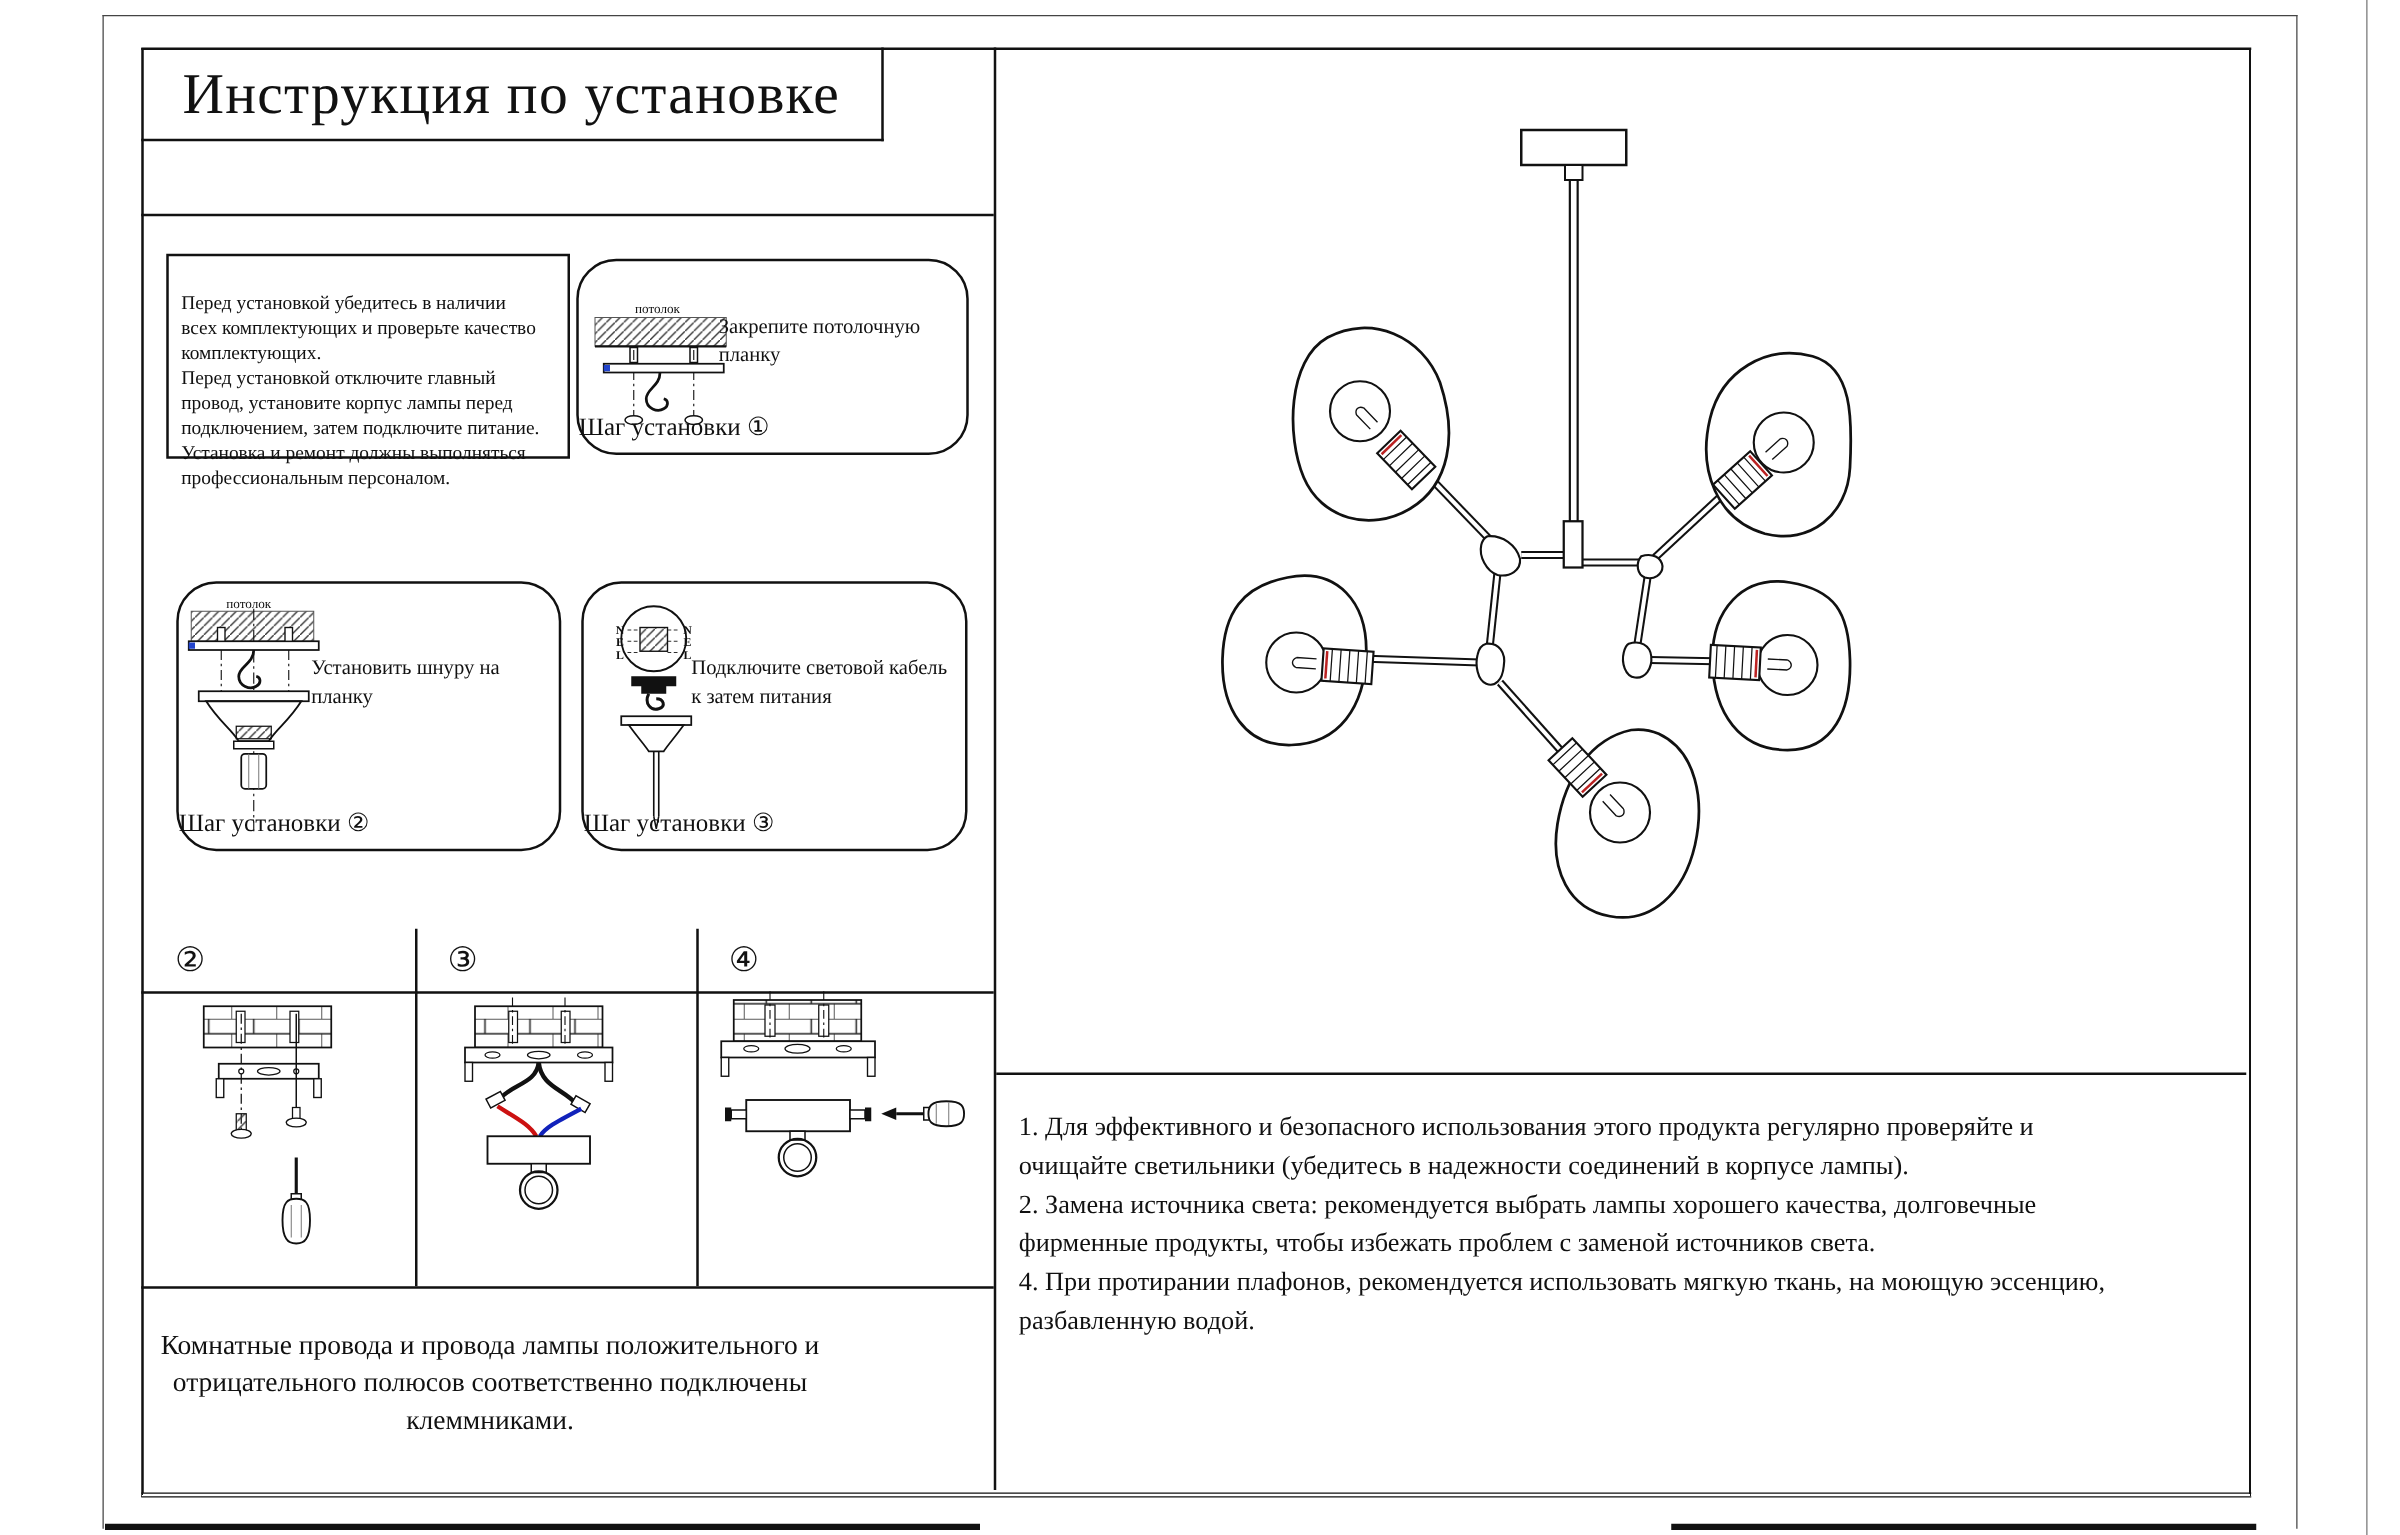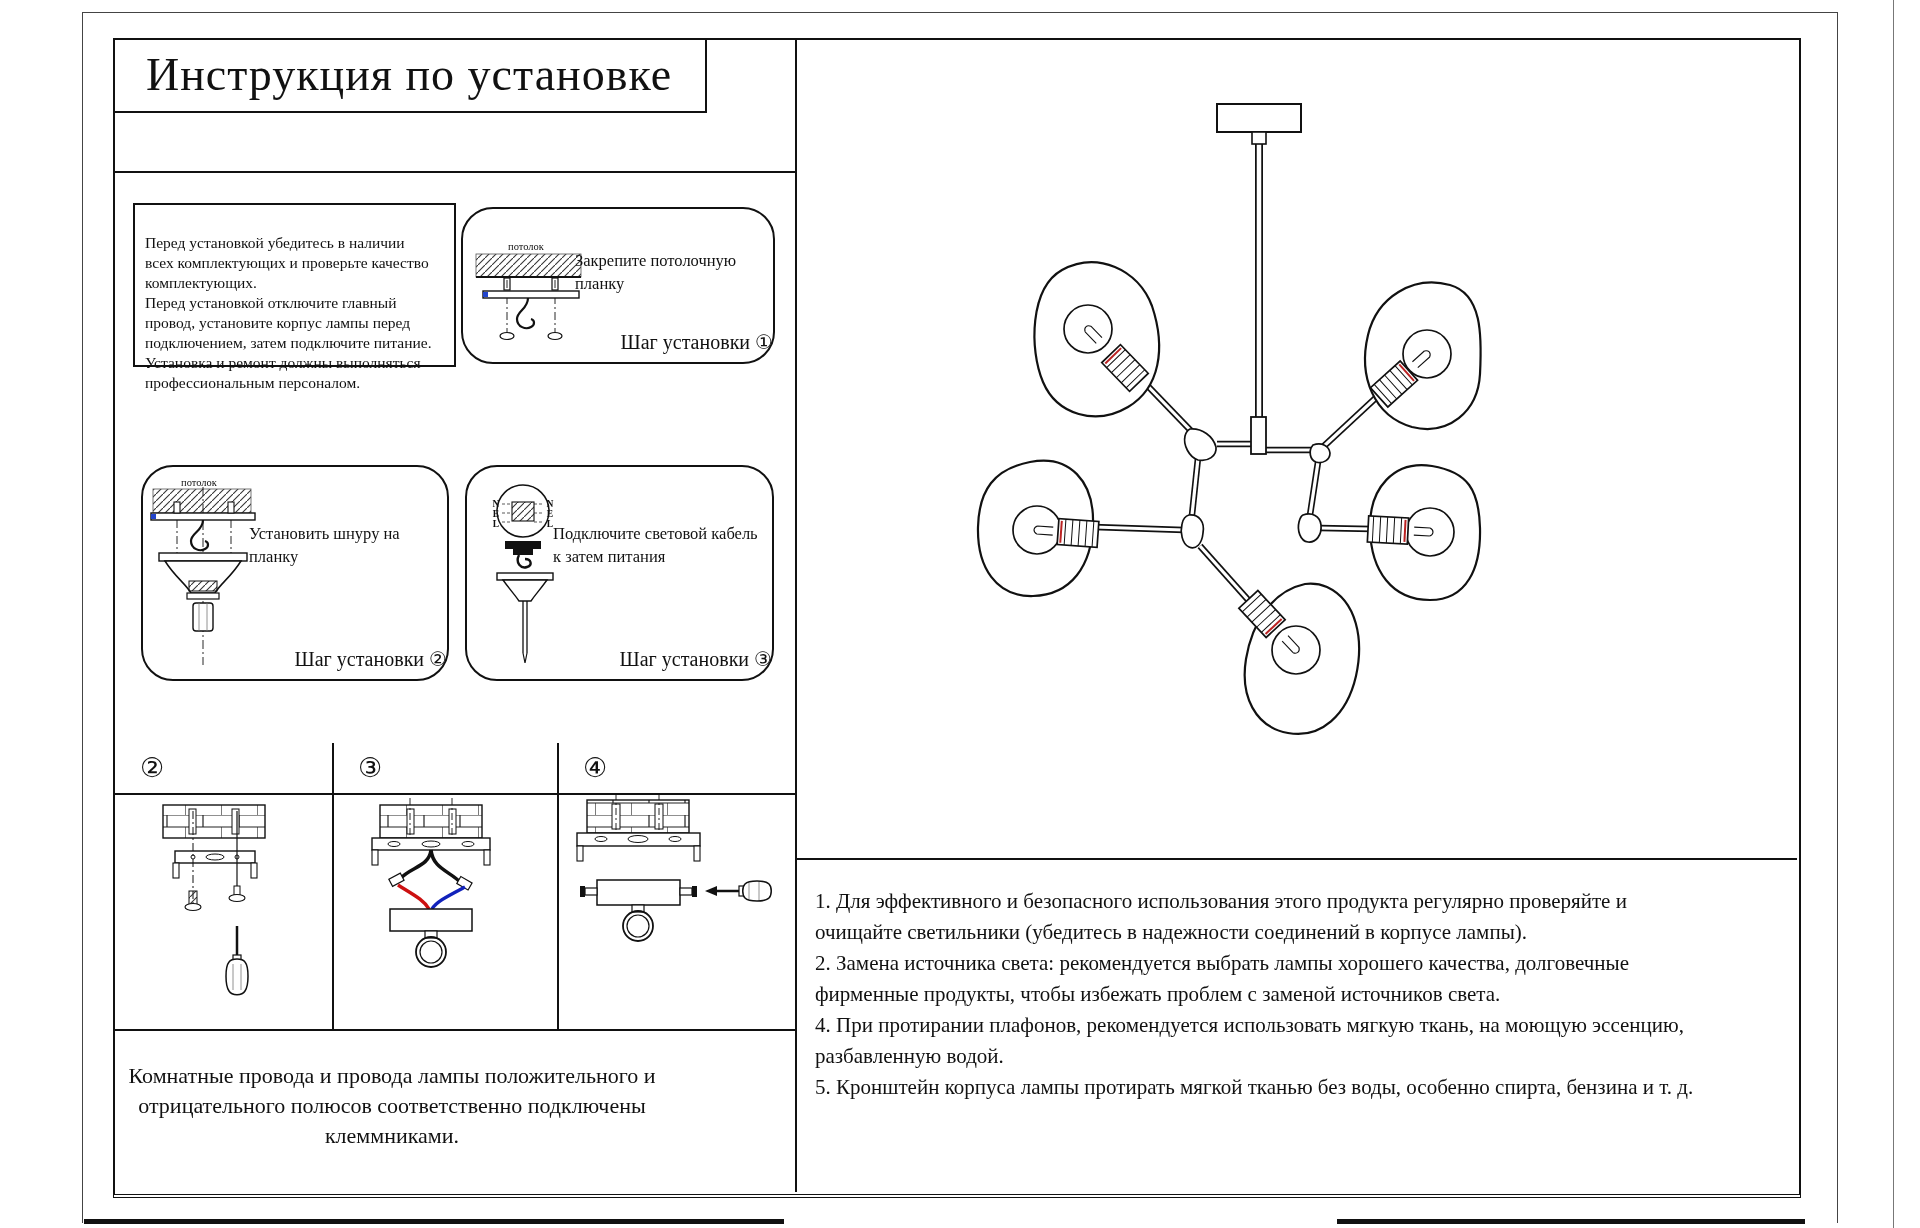--- a/index.html
+++ b/index.html
@@ -19,21 +19,21 @@
   #title-box .t{font-size:46px;letter-spacing:1px;}
   
   #steps-section{left:113px;top:123px;width:682px;height:620px;border-top:2px solid #111;border-bottom:2px solid #111;margin-top:48px;}
   #warning-box{left:20px;top:30px;width:299px;height:144px;border:2px solid #111;padding:8px 10px;
                font-size:15.5px;line-height:20px;}
   .step-box{border:2px solid #111;border-radius:32px;background:#fff;}
   #step1{left:348px;top:34px;width:310px;height:153px;}
   #step2{left:28px;top:292px;width:304px;height:212px;}
   #step3{left:352px;top:292px;width:305px;height:212px;}
   .step-caption{position:absolute;font-size:16.5px;line-height:23px;}
-  .step-label{position:absolute;bottom:8px;left:0;width:100%;text-align:right;font-size:20px;}
+  .step-label{position:absolute;bottom:8px;left:0;width:100%;text-align:left;font-size:20px;}
   
   #diagrams-row{left:113px;top:743px;width:682px;height:286px;border-bottom:2px solid #111;display:flex;}
   .dcell{position:relative;height:286px;}
   .dcell + .dcell{border-left:2px solid #111;}
   #dcell-2{width:219px;}#dcell-3{width:223px;}#dcell-4{width:236px;}
   
   #wire-note{left:113px;top:1029px;width:558px;height:163px;display:flex;align-items:flex-start;justify-content:center;
              text-align:center;font-size:22px;line-height:30px;padding-top:32px;box-sizing:border-box;}
   
   #precaution-box{left:797px;top:769px;width:1000px;height:68px;border-top:2px solid #111;border-bottom:2px solid #111;
@@ -339,16 +339,15 @@
   </svg>
 
 
   <div class="abs" id="maintenance-box">
     <div class="pre">1. Для эффективного и безопасного использования этого продукта регулярно проверяйте и
 очищайте светильники (убедитесь в надежности соединений в корпусе лампы).</div>
     <div class="pre">2. Замена источника света: рекомендуется выбрать лампы хорошего качества, долговечные
 фирменные продукты, чтобы избежать проблем с заменой источников света.</div>
     <div class="pre">4. При протирании плафонов, рекомендуется использовать мягкую ткань, на моющую эссенцию,
 разбавленную водой.</div>
-    <div class="pre">5. Кронштейн корпуса лампы протирать мягкой тканью без воды, особенно спирта, бензина и т. д.</div>
   </div>
 
 </div>
 
 </body></html>

